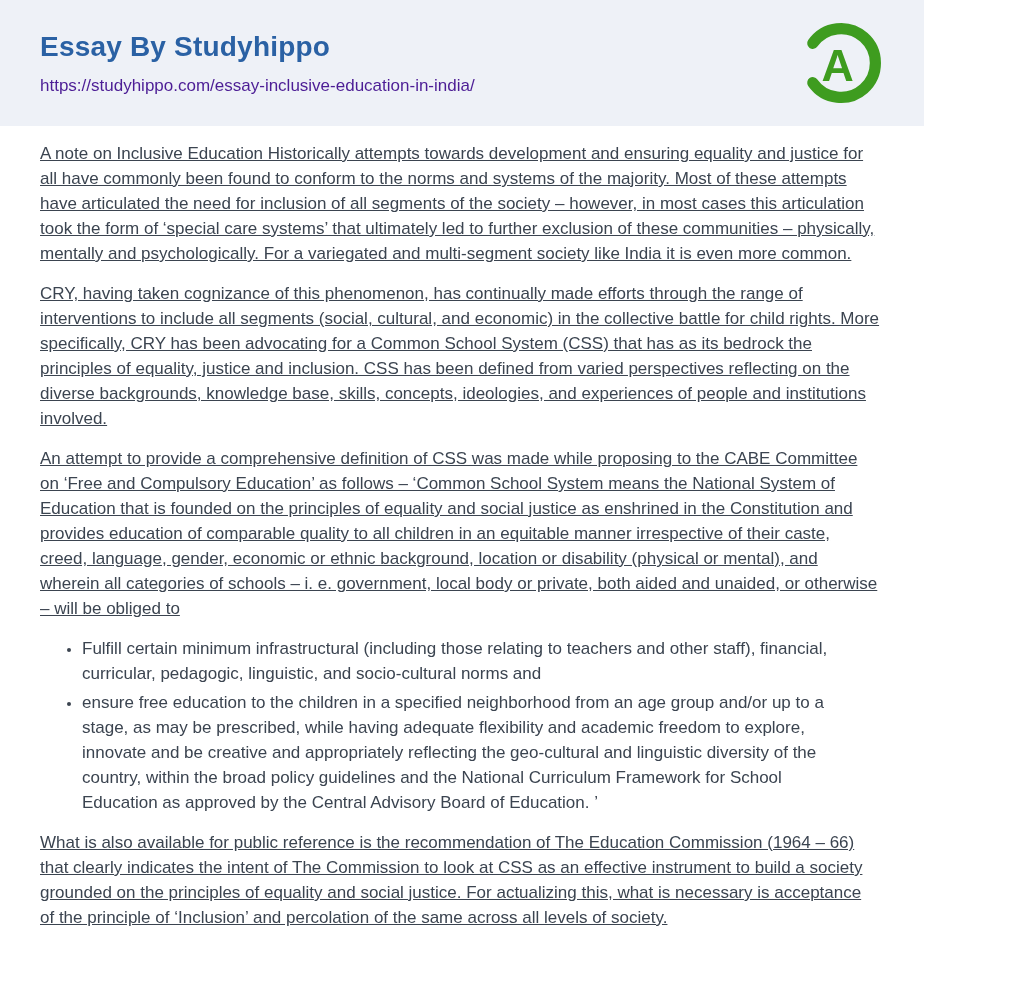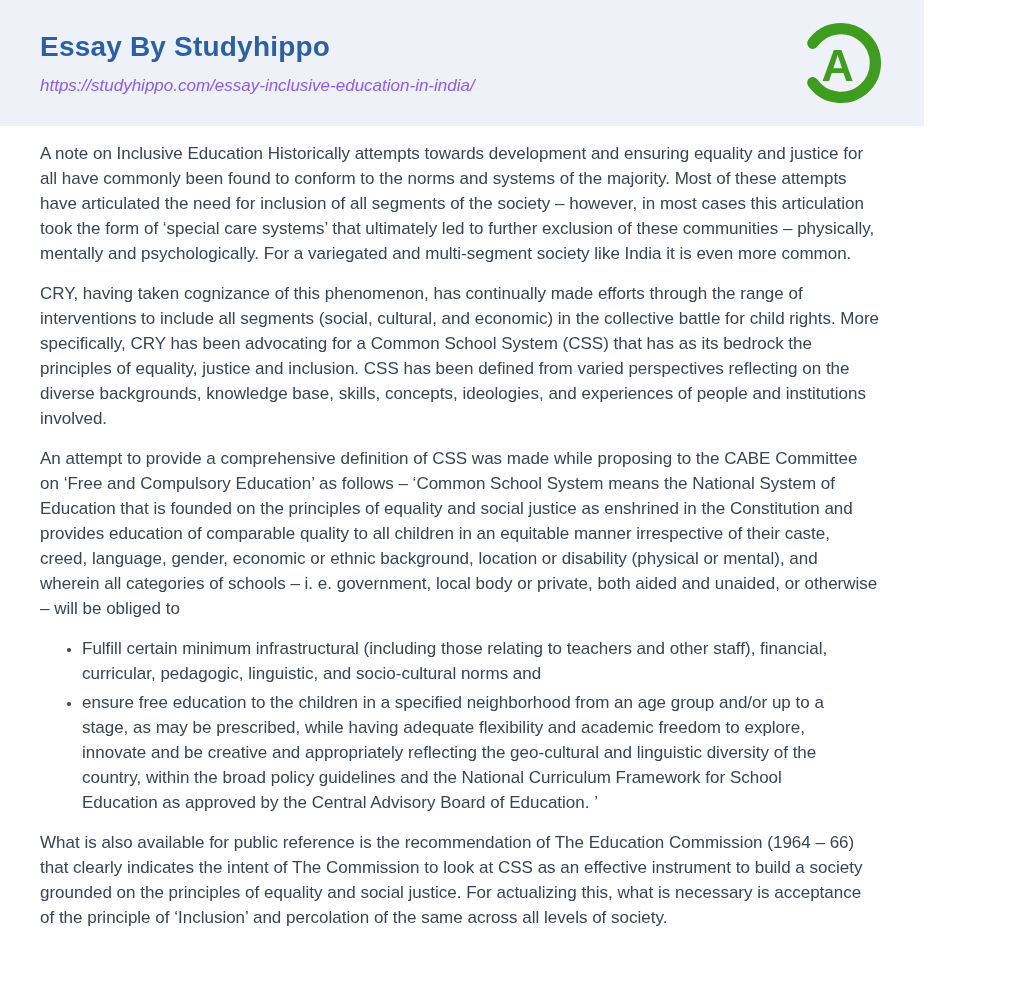--- a/index.html
+++ b/index.html
@@ -26,25 +26,24 @@
     padding: 0 40px;
   }
   .header-title {
     color: #2a61a4;
     font-size: 28px;
     font-weight: bold;
     letter-spacing: 0.2px;
     margin-bottom: 13px;
   }
   .header-url {
-    color: #8b5cf6;
+    color: #4c1d95;
     font-size: 17px;
     text-decoration: none;
     display: inline-block;
-    font-style: italic;
   }
   .logo {
     width: 86px;
     height: 86px;
     flex: 0 0 auto;
   }
   .content {
     padding: 0 44px 0 40px;
   }
   .page-title {
@@ -52,20 +51,21 @@
     font-size: 36px;
     font-weight: bold;
     letter-spacing: -0.8px;
     margin: 22px 0 6px 0;
   }
   .content p {
     color: #3b4450;
     font-size: 17px;
     line-height: 25px;
     margin: 15px 0;
+    text-decoration: underline;
   }
   .content ul {
     margin: 15px 0 15px 0;
     padding-left: 42px;
   }
   .content li {
     color: #3b4450;
     font-size: 17px;
     line-height: 25px;
     margin: 0 18px 4px 0;

